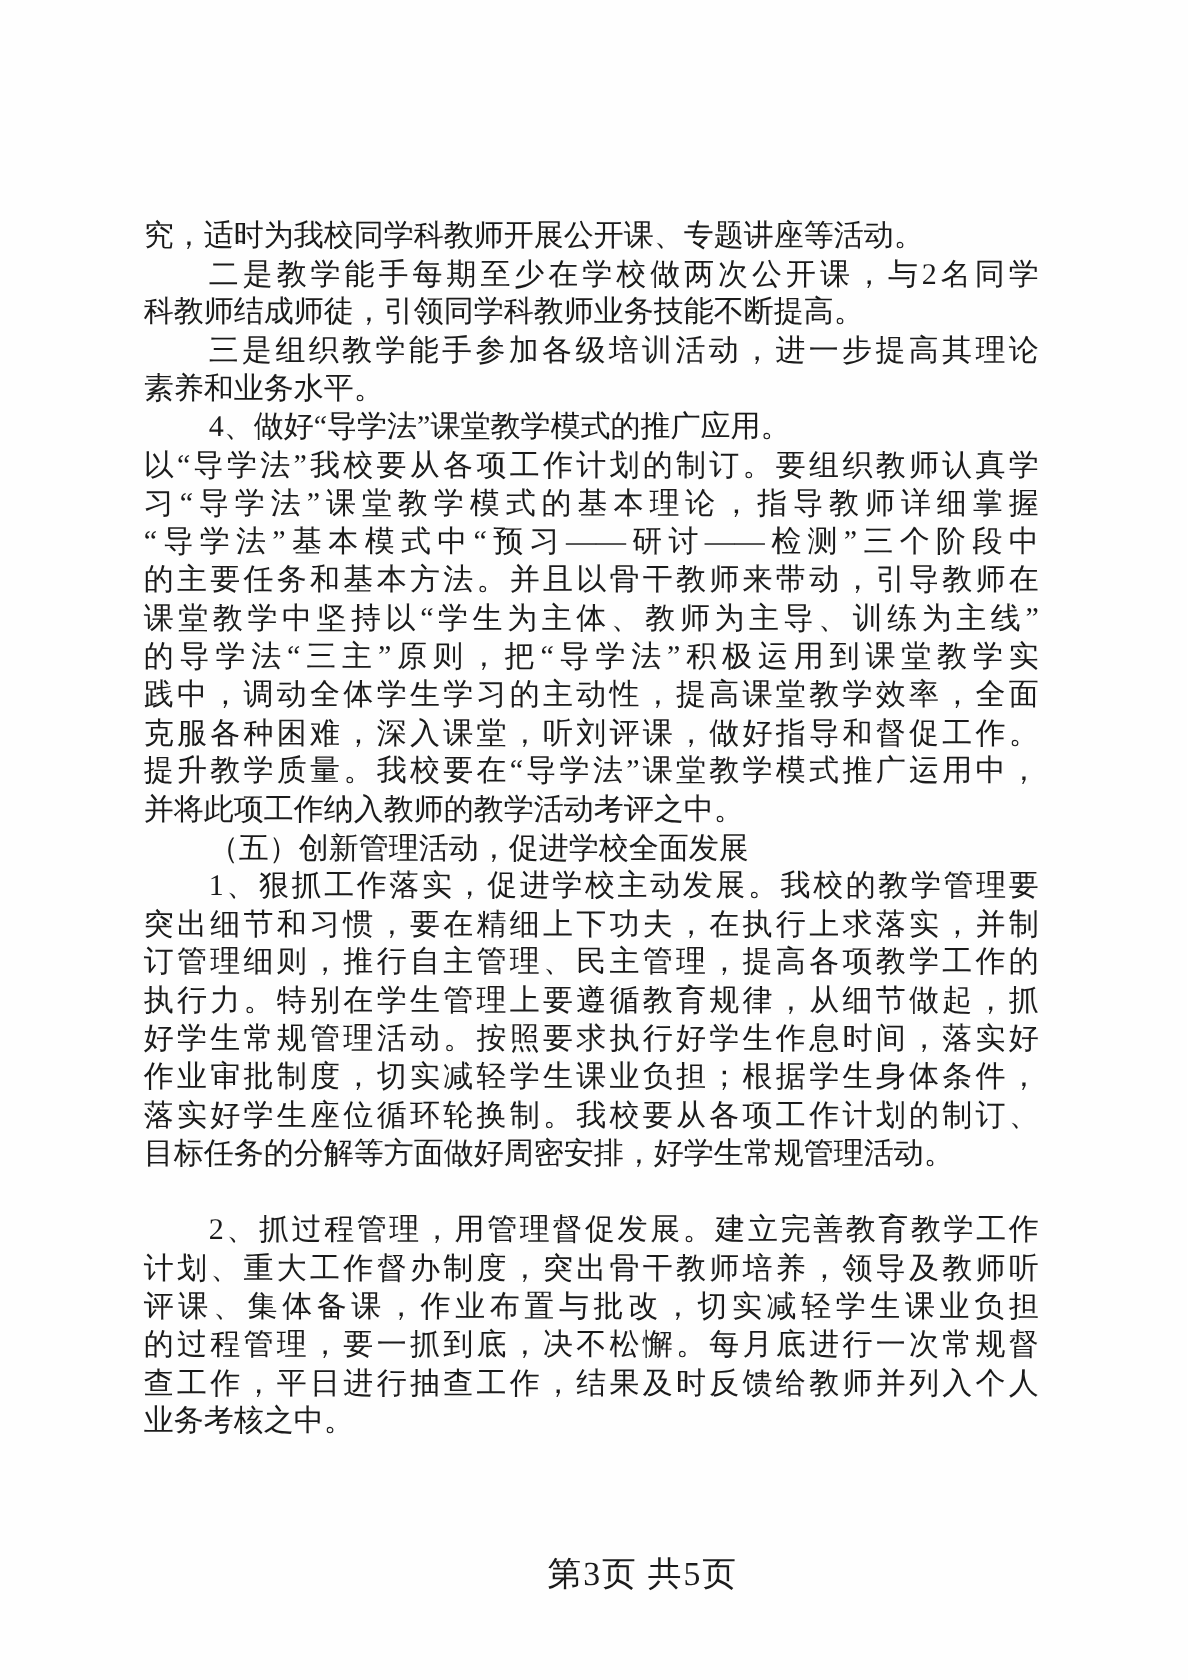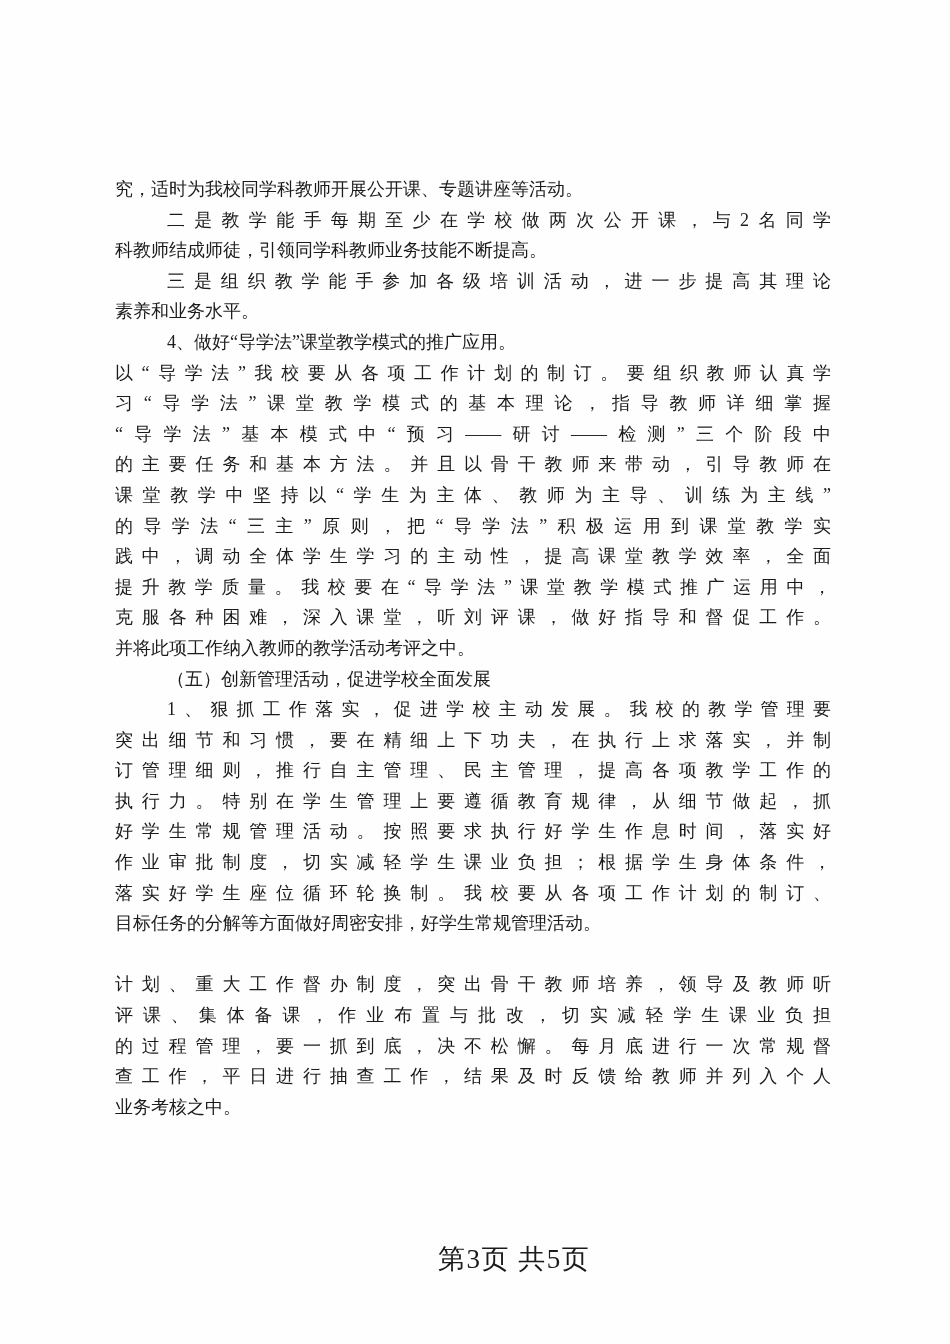--- a/index.html
+++ b/index.html
@@ -16,21 +16,21 @@
     font-family: "Liberation Serif", "DejaVu Serif", serif;
     color: #1b1b1b;
   }
   .content {
     position: absolute;
     left: 115px;
     top: 174px;
     width: 716px;
   }
   .line {
-    font-size: 18px;
+    font-size: 24px;
     line-height: 30.6px;
     height: 30.6px;
     white-space: normal;
     text-align: justify;
     text-align-last: justify;
     text-justify: inter-character;
     overflow: visible;
     font-weight: 400;
   }
   .line.no-fill {
@@ -71,33 +71,34 @@
       <div class="line indent">三是组织教学能手参加各级培训活动，进一步提高其理论</div>
       <div class="line no-fill">素养和业务水平。</div>
       <div class="line no-fill indent">4、做好“导学法”课堂教学模式的推广应用。</div>
       <div class="line">以“导学法”我校要从各项工作计划的制订。要组织教师认真学</div>
       <div class="line">习“导学法”课堂教学模式的基本理论，指导教师详细掌握</div>
       <div class="line">“导学法”基本模式中“预习——研讨——检测”三个阶段中</div>
       <div class="line">的主要任务和基本方法。并且以骨干教师来带动，引导教师在</div>
       <div class="line">课堂教学中坚持以“学生为主体、教师为主导、训练为主线”</div>
       <div class="line">的导学法“三主”原则，把“导学法”积极运用到课堂教学实</div>
       <div class="line">践中，调动全体学生学习的主动性，提高课堂教学效率，全面</div>
+      <div class="line">克服各种困难，深入课堂，听刘评课，做好指导和督促工作。</div>
       <div class="line">提升教学质量。我校要在“导学法”课堂教学模式推广运用中，</div>
-      <div class="line">克服各种困难，深入课堂，听刘评课，做好指导和督促工作。</div>
       <div class="line no-fill">并将此项工作纳入教师的教学活动考评之中。</div>
       <div class="line no-fill indent">（五）创新管理活动，促进学校全面发展</div>
       <div class="line indent">1、狠抓工作落实，促进学校主动发展。我校的教学管理要</div>
       <div class="line">突出细节和习惯，要在精细上下功夫，在执行上求落实，并制</div>
       <div class="line">订管理细则，推行自主管理、民主管理，提高各项教学工作的</div>
       <div class="line">执行力。特别在学生管理上要遵循教育规律，从细节做起，抓</div>
       <div class="line">好学生常规管理活动。按照要求执行好学生作息时间，落实好</div>
       <div class="line">作业审批制度，切实减轻学生课业负担；根据学生身体条件，</div>
       <div class="line">落实好学生座位循环轮换制。我校要从各项工作计划的制订、</div>
       <div class="line no-fill">目标任务的分解等方面做好周密安排，好学生常规管理活动。</div>
       <div class="line no-fill blank"></div>
+      <div class="line indent">2、抓过程管理，用管理督促发展。建立完善教育教学工作</div>
       <div class="line">计划、重大工作督办制度，突出骨干教师培养，领导及教师听</div>
       <div class="line">评课、集体备课，作业布置与批改，切实减轻学生课业负担</div>
       <div class="line">的过程管理，要一抓到底，决不松懈。每月底进行一次常规督</div>
       <div class="line">查工作，平日进行抽查工作，结果及时反馈给教师并列入个人</div>
       <div class="line no-fill">业务考核之中。</div>
     </div>
   <div class="footer">
     <span class="page-num">第3页 共5页</span>
   </div>
 </div>

